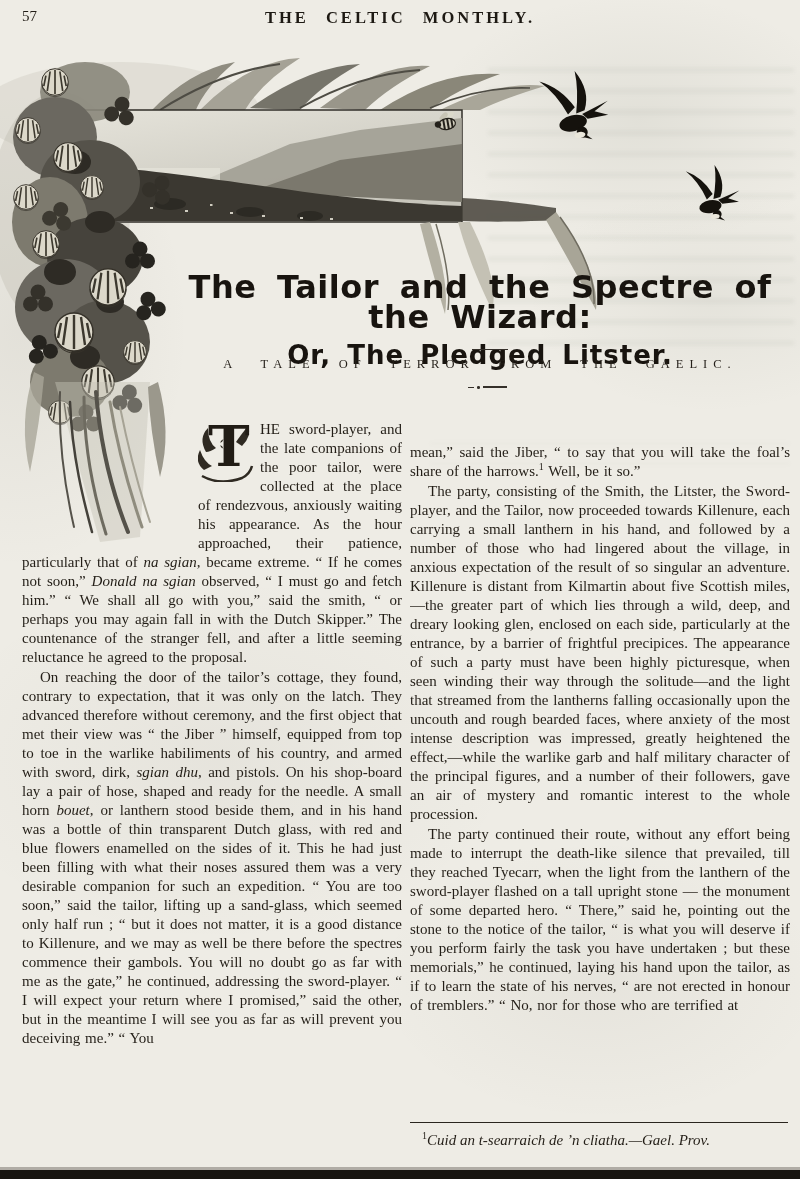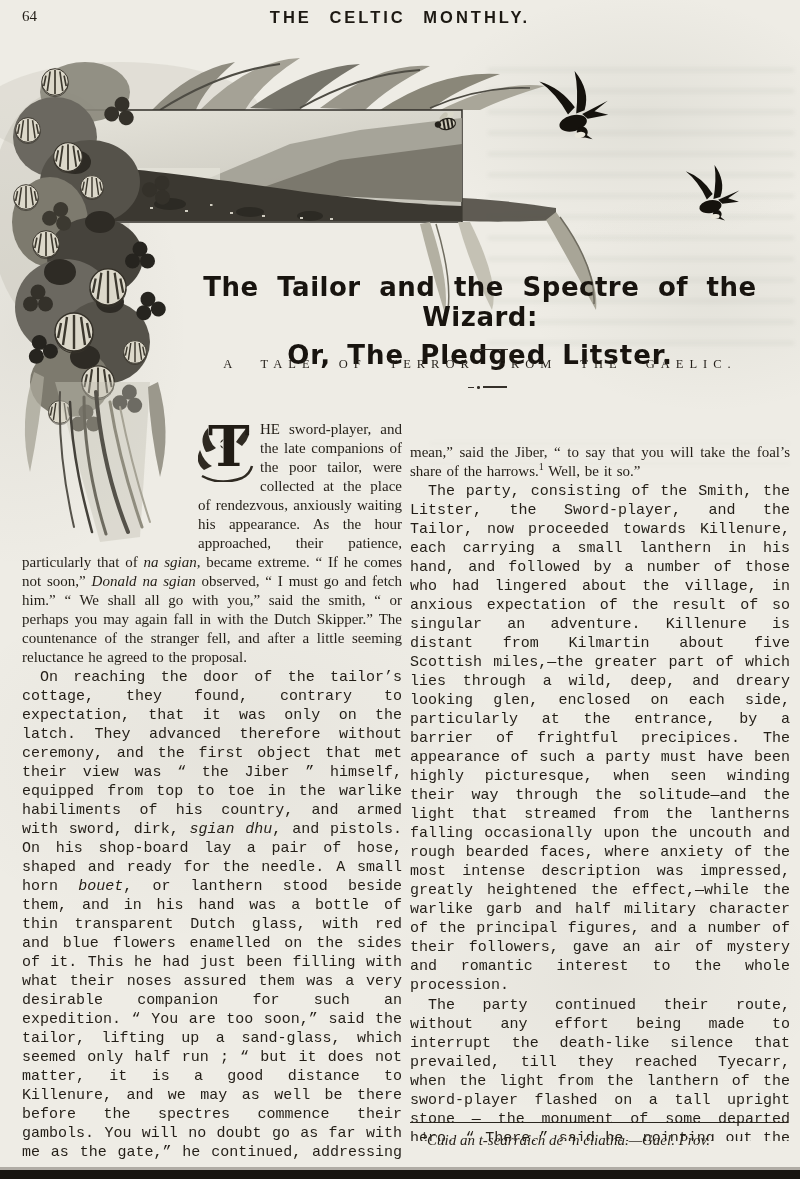--- a/index.html
+++ b/index.html
@@ -13,42 +13,42 @@
       #eeece5;
     font-family:"Liberation Serif", serif;color:#221d17;}
   .ghost{position:absolute;left:488px;top:56px;width:306px;height:292px;
     background:repeating-linear-gradient(180deg, transparent 0 12px, rgba(96,110,92,0.6) 12px 16px, transparent 16px 21px);
     opacity:0.13;filter:blur(2px);pointer-events:none;}
   .ghost2{position:absolute;left:430px;top:430px;width:360px;height:40px;
     background:repeating-linear-gradient(180deg, transparent 0 12px, rgba(96,110,92,0.5) 12px 15px, transparent 15px 20px);
     opacity:0.06;filter:blur(2px);pointer-events:none;}
   .pagenum{position:absolute;left:22px;top:8px;font-size:15px;}
   .masthead{position:absolute;left:0;right:0;top:8px;text-align:center;
-    font-family:Liberation Sans, sans-serif;font-weight:bold;font-size:16.5px;
+    font-family:Liberation Serif, serif;font-weight:bold;font-size:16.5px;
     letter-spacing:3px;word-spacing:10px;color:#1d1913;}
   .headpiece{position:absolute;left:0;top:52px;width:760px;height:545px;pointer-events:none;}
   .title{position:absolute;left:160px;top:272px;width:640px;text-align:center;
     font-family:"DejaVu Sans", sans-serif;font-weight:bold;color:#18140f;}
-  .title .l1{font-size:26px;line-height:30px;letter-spacing:0.5px;word-spacing:9px;}
+  .title .l1{font-size:32px;line-height:30px;letter-spacing:0.5px;word-spacing:9px;}
   .title .l2{font-size:26px;line-height:30px;margin-top:8px;word-spacing:6px;letter-spacing:1px;}
   .subrule{position:absolute;left:472px;top:349px;width:36px;border-top:1.5px solid #35302a;}
   .subtitle{position:absolute;left:120px;top:357px;width:720px;text-align:center;
     font-size:12.5px;letter-spacing:6px;word-spacing:14px;color:#241f19;}
   .orn{position:absolute;left:468px;top:386px;width:40px;display:flex;align-items:center;gap:3px;}
   .orn .d1{width:6px;border-top:1.5px solid #35302a;}
   .orn .d2{width:24px;border-top:2px solid #35302a;}
   .orn .dot{width:2.5px;height:2.5px;border-radius:50%;background:#35302a;}
   .continued{position:absolute;left:160px;top:392px;width:640px;text-align:center;
     font-style:italic;font-size:17px;color:#221d17;}
   .col{position:absolute;top:420px;width:380px;font-size:15px;line-height:19px;
     text-align:justify;word-spacing:1px;color:#231e17;}
   .col.left{left:22px;height:744px;overflow:hidden;}
   .col.right{left:410px;height:698px;overflow:hidden;margin-top:23px;}
   .col p{margin:0;}
-  .col p.ind{text-indent:18px;margin-top:1px;font-family:Liberation Mono, monospace;}
+  .col p.ind{text-indent:18px;margin-top:1px;}
   .spacer{float:left;width:176px;height:116px;}
   .dropwrap{float:left;position:relative;width:56px;height:58px;margin:2px 6px 0 0;}
   .dropcap{position:absolute;left:10px;top:-6px;font-family:"DejaVu Serif", serif;font-weight:bold;
     font-size:56px;line-height:60px;color:#211c15;}
   .dropwrap svg{position:absolute;left:0;top:0;}
   .fnrule{position:absolute;left:410px;top:1122px;width:378px;border-top:1.5px solid #2a251e;}
   .footnote{position:absolute;left:410px;top:1132px;width:378px;padding-left:12px;
     font-size:15px;color:#231e17;}
   .footnote i{font-style:italic;}
   sup{font-size:10px;line-height:0;}
@@ -56,21 +56,21 @@
   .scanbar::before{content:"";position:absolute;left:0;right:0;top:-3px;height:3px;background:rgba(60,55,45,0.35);}
 </style>
 </head>
 <body>
 
 <div class="page">
 
   <div class="ghost"></div>
   <div class="ghost2"></div>
 
-  <div class="pagenum">64</div>
+  <div class="pagenum">57</div>
   <div class="masthead">THE CELTIC MONTHLY.</div>
 
   <svg class="headpiece" viewBox="0 0 760 545" aria-label="Headpiece engraving: a framed highland glen landscape bordered by clover blossoms, trefoil leaves and meadow grasses, with two swallows and a bee flying at right">
     <defs>
       <linearGradient id="sky" x1="0" y1="0" x2="0.6" y2="1">
         <stop offset="0" stop-color="#e5e3da"></stop>
           <stop offset="1" stop-color="#c7c5bb"></stop>
       </linearGradient>
       <g id="blossom">
         <circle r="19" fill="#dcd8ca" stroke="#353129" stroke-width="1.4"></circle>

